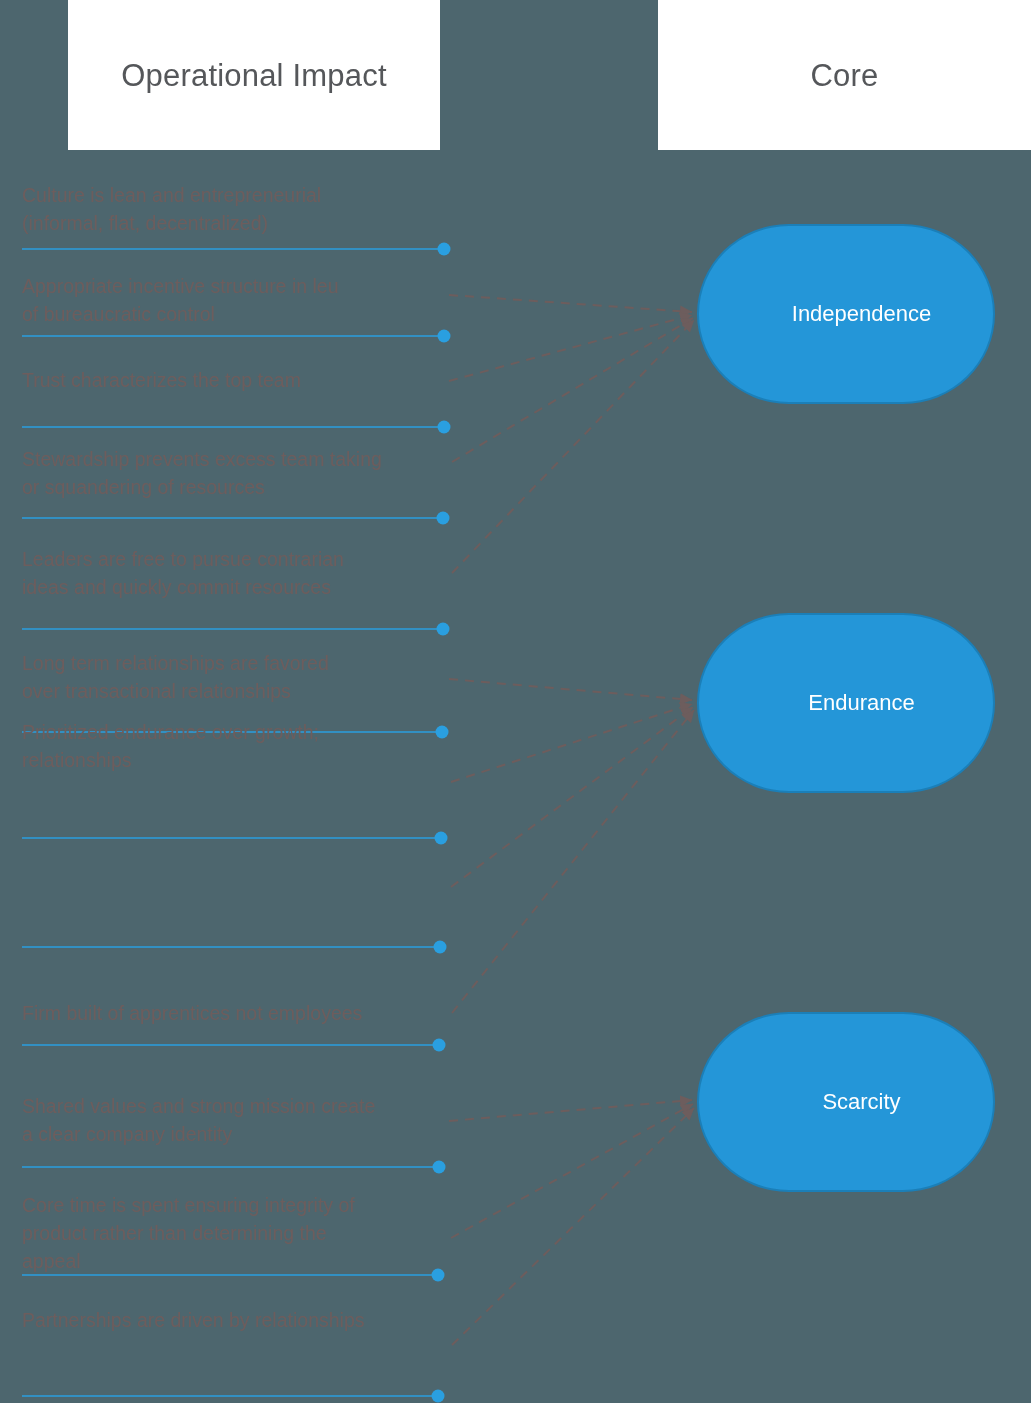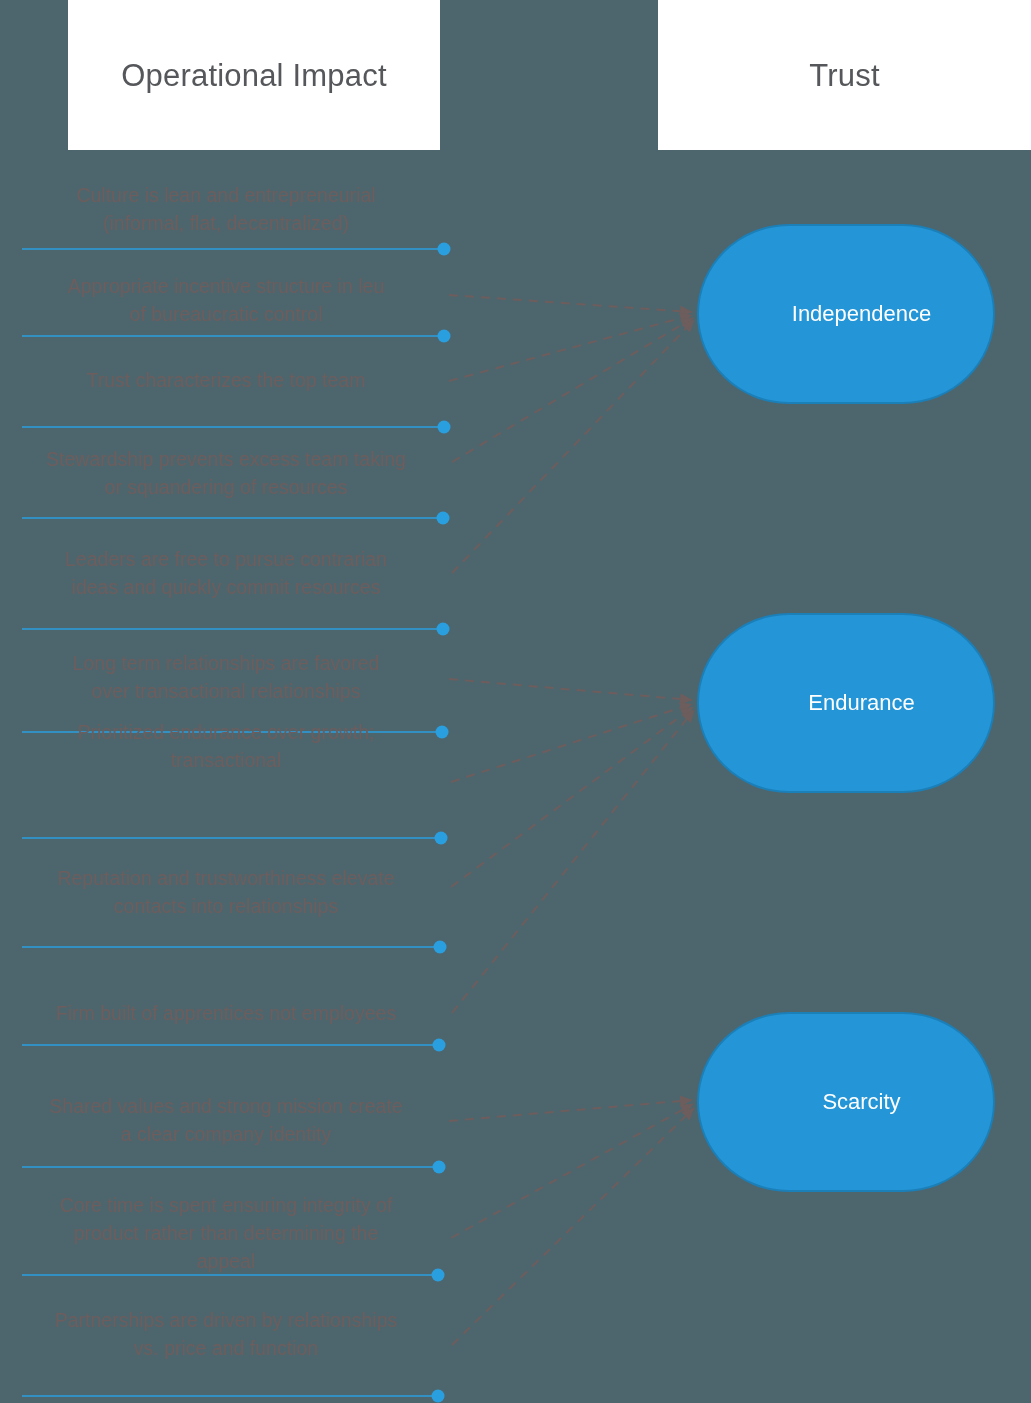--- a/index.html
+++ b/index.html
@@ -45,21 +45,21 @@
     width: 1031px;
     height: 1403px;
     pointer-events: none;
   }
 
   
   .impact-row {
     position: absolute;
     left: 22px;
     width: 408px;
-    text-align: center;
+    text-align: left;
     color: #6d5d5d;
     font-size: 19.5px;
     line-height: 28px;
     font-weight: 400;
   }
 
   
   .value-node {
     position: absolute;
     left: 697px;
@@ -141,21 +141,21 @@
       <path d="M449,1121 L692,1100"></path>
       <path d="M451,1238 L693,1104"></path>
       <path d="M452,1345 L694,1108"></path>
     </g>
   </svg>
 
   <div class="hdr-panel" id="hdr-left">
     <span class="hdr-title">Operational Impact</span>
   </div>
   <div class="hdr-panel" id="hdr-right">
-    <span class="hdr-title">Trust</span>
+    <span class="hdr-title">Core</span>
   </div>
 
   <div class="impact-row" style="top:181px">
     <div>Culture is lean and entrepreneurial</div>
     <div>(informal, flat, decentralized)</div>
   </div>
 
   <div class="impact-row" style="top:272px">
     <div>Appropriate incentive structure in leu</div>
     <div>of bureaucratic control</div>
@@ -175,46 +175,41 @@
     <div>ideas and quickly commit resources</div>
   </div>
 
   <div class="impact-row" style="top:649px">
     <div>Long term relationships are favored</div>
     <div>over transactional relationships</div>
   </div>
 
   <div class="impact-row" style="top:718px">
     <div>Prioritized endurance over growth;</div>
-    <div>transactional</div>
-  </div>
-
-  <div class="impact-row" style="top:864px">
-    <div>Reputation and trustworthiness elevate</div>
-    <div>contacts into relationships</div>
-  </div>
+    <div>relationships</div>
+  </div>
+
 
   <div class="impact-row" style="top:999px">
     <div>Firm built of apprentices not employees</div>
   </div>
 
   <div class="impact-row" style="top:1092px">
     <div>Shared values and strong mission create</div>
     <div>a clear company identity</div>
   </div>
 
   <div class="impact-row" style="top:1191px">
     <div>Core time is spent ensuring integrity of</div>
     <div>product rather than determining the</div>
     <div>appeal</div>
   </div>
 
   <div class="impact-row" style="top:1306px">
     <div>Partnerships are driven by relationships</div>
-    <div>vs. price and function</div>
   </div>
 
   <div class="value-node" style="top:224px">
     <span class="value-label">Independence</span>
   </div>
   <div class="value-node" style="top:613px">
     <span class="value-label">Endurance</span>
   </div>
   <div class="value-node" style="top:1012px">
     <span class="value-label">Scarcity</span>

